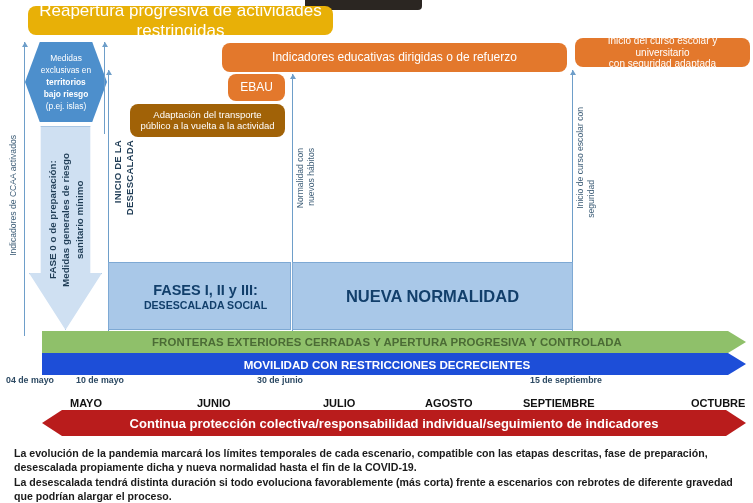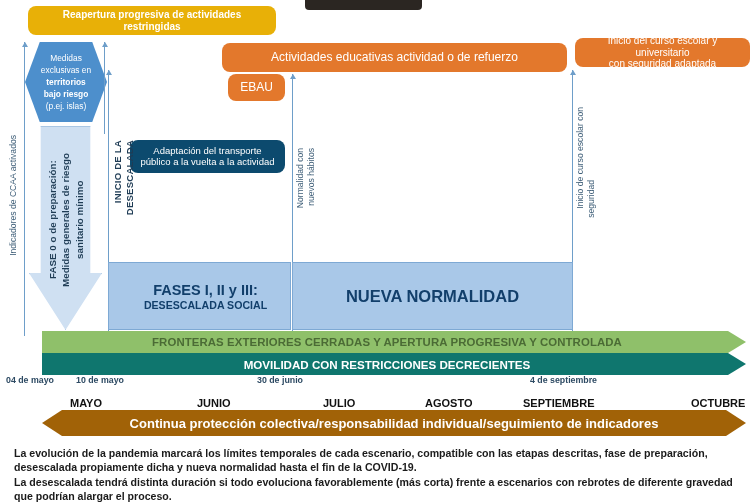--- a/index.html
+++ b/index.html
@@ -24,23 +24,23 @@
   .pill {
     border-radius: 8px;
     display: flex; align-items: center; justify-content: center;
     text-align: center;
     color: #ffffff;
     line-height: 1.15;
     padding: 2px 6px;
   }
   .pill-yellow { background: #e8b007; }
   .pill-orange { background: #e3782c; }
-  .pill-red    { background: #0c4a6e; margin-top: 36px; }
-
-  .box-reapertura { left: 28px;  top: 6px;  width: 248px; height: 29px; font-size: 10px; font-weight: bold; }
+  .pill-red    { background: #a16207; }
+
+  .box-reapertura { left: 28px;  top: 6px;  width: 305px; height: 29px; font-size: 17px; }
   .box-paquetes   { left: 300px; top: 6px;  width: 272px; height: 29px; font-size: 11.5px; }
   .box-actividades{ left: 222px; top: 43px; width: 345px; height: 29px; font-size: 12px; }
   .box-inicio     { left: 575px; top: 38px; width: 175px; height: 29px; font-size: 10px; }
   .box-ebau       { left: 228px; top: 74px; width: 57px;  height: 27px; font-size: 12px; }
   .box-transporte { left: 130px; top: 104px;width: 155px; height: 33px; font-size: 9.5px; }
 
   
   .hex {
     left: 25px; top: 42px; width: 82px; height: 80px;
     background: #4d8fcc;
@@ -104,21 +104,21 @@
   .bar-fronteras { left:10px; top:331px; width:736px; height:22px; }
   .bar-fronteras .body {
     width:100%; background:#8fc06a;
     clip-path: polygon(0 0, calc(100% - 18px) 0, 100% 50%, calc(100% - 18px) 100%, 0 100%);
     justify-content:center;
     color:#4b6b35; font-size:11.4px; font-weight:700; letter-spacing:.1px;
     padding-right:14px;
   }
   .bar-movilidad { left:10px; top:353px; width:736px; height:22px; }
   .bar-movilidad .body {
-    width:100%; background:#0f766e;
+    width:100%; background:#1d4ed8;
     clip-path: polygon(0 0, calc(100% - 18px) 0, 100% 50%, calc(100% - 18px) 100%, 0 100%);
     justify-content:center;
     color:#ffffff; font-size:11.6px; font-weight:700;
     padding-right:14px;
   }
 
   
   .date {
     position:absolute; color:#2d4a63; font-size:8.8px; font-weight:700; white-space:nowrap;
   }
@@ -128,21 +128,21 @@
     left:10px; top:392px; width:736px; height:22px;
   }
   .month {
     position:absolute; top:0; height:22px; line-height:22px;
     color:#111; font-size:11px; font-weight:700; white-space:nowrap;
   }
 
   
   .bar-continua { left:10px; top:410px; width:736px; height:26px; }
   .bar-continua .body {
-    width:100%; background:#a16207;
+    width:100%; background:#b91c1c;
     clip-path: polygon(20px 0, calc(100% - 20px) 0, 100% 50%, calc(100% - 20px) 100%, 20px 100%, 0 50%);
     justify-content:center; align-items:center;
     color:#ffffff; font-size:13px; font-weight:700;
   }
 
   
   .footnote {
     left:14px; top:446px; width:726px;
     color:#1b1b1b; font-size:10.6px; line-height:1.35; font-weight:700;
   }
@@ -151,21 +151,21 @@
 </head>
 <body>
 
 <div id="root">
 
   <div class="abs dark-bar"></div>
 
   <div class="abs pill pill-yellow box-reapertura">Reapertura progresiva de actividades restringidas</div>
 
 
-  <div class="abs pill pill-orange box-actividades">Actividades educativas actividad o de refuerzo</div>
+  <div class="abs pill pill-orange box-actividades">Indicadores educativas dirigidas o de refuerzo</div>
 
   <div class="abs pill pill-orange box-inicio">
     <div>
       <div>Inicio  del curso escolar y universitario</div>
       <div>con seguridad adaptada</div>
     </div>
   </div>
 
   <div class="abs pill pill-orange box-ebau">EBAU</div>
 
@@ -224,21 +224,21 @@
     <div class="body">FRONTERAS EXTERIORES CERRADAS Y APERTURA PROGRESIVA Y CONTROLADA</div>
   </div>
 
   <div class="garrow bar-movilidad">
     <div class="body">MOVILIDAD CON RESTRICCIONES DECRECIENTES</div>
   </div>
 
   <div class="date" style="left:6px; top:375px;">04 de mayo</div>
   <div class="date" style="left:76px; top:375px;">10 de mayo</div>
   <div class="date" style="left:257px; top:375px;">30 de junio</div>
-  <div class="date" style="left:530px; top:375px;">4 de septiembre</div>
+  <div class="date" style="left:530px; top:375px;">15 de septiembre</div>
 
   <div class="abs monthband">
     <div class="month" style="left:60px;">MAYO</div>
     <div class="month" style="left:187px;">JUNIO</div>
     <div class="month" style="left:313px;">JULIO</div>
     <div class="month" style="left:415px;">AGOSTO</div>
     <div class="month" style="left:513px;">SEPTIEMBRE</div>
     <div class="month" style="left:681px;">OCTUBRE</div>
   </div>
 

